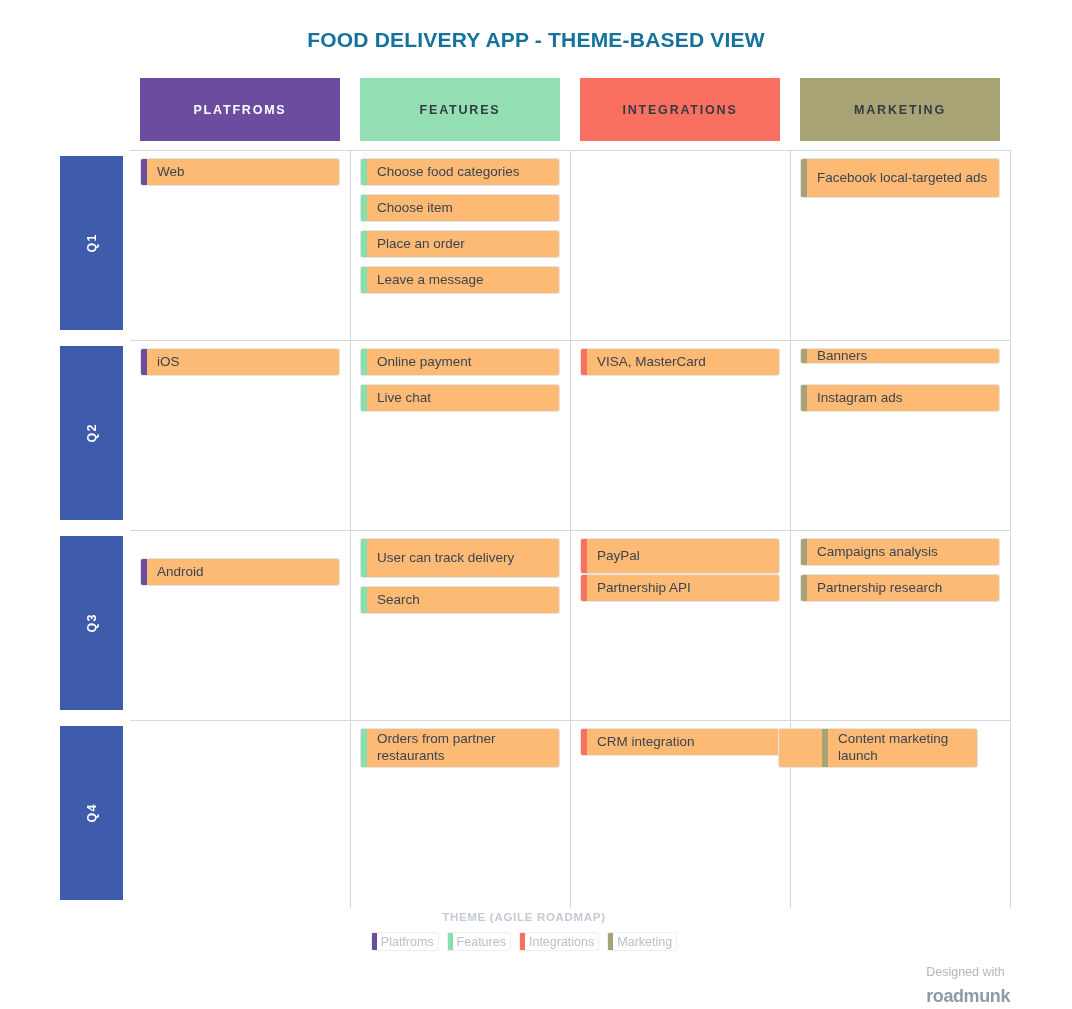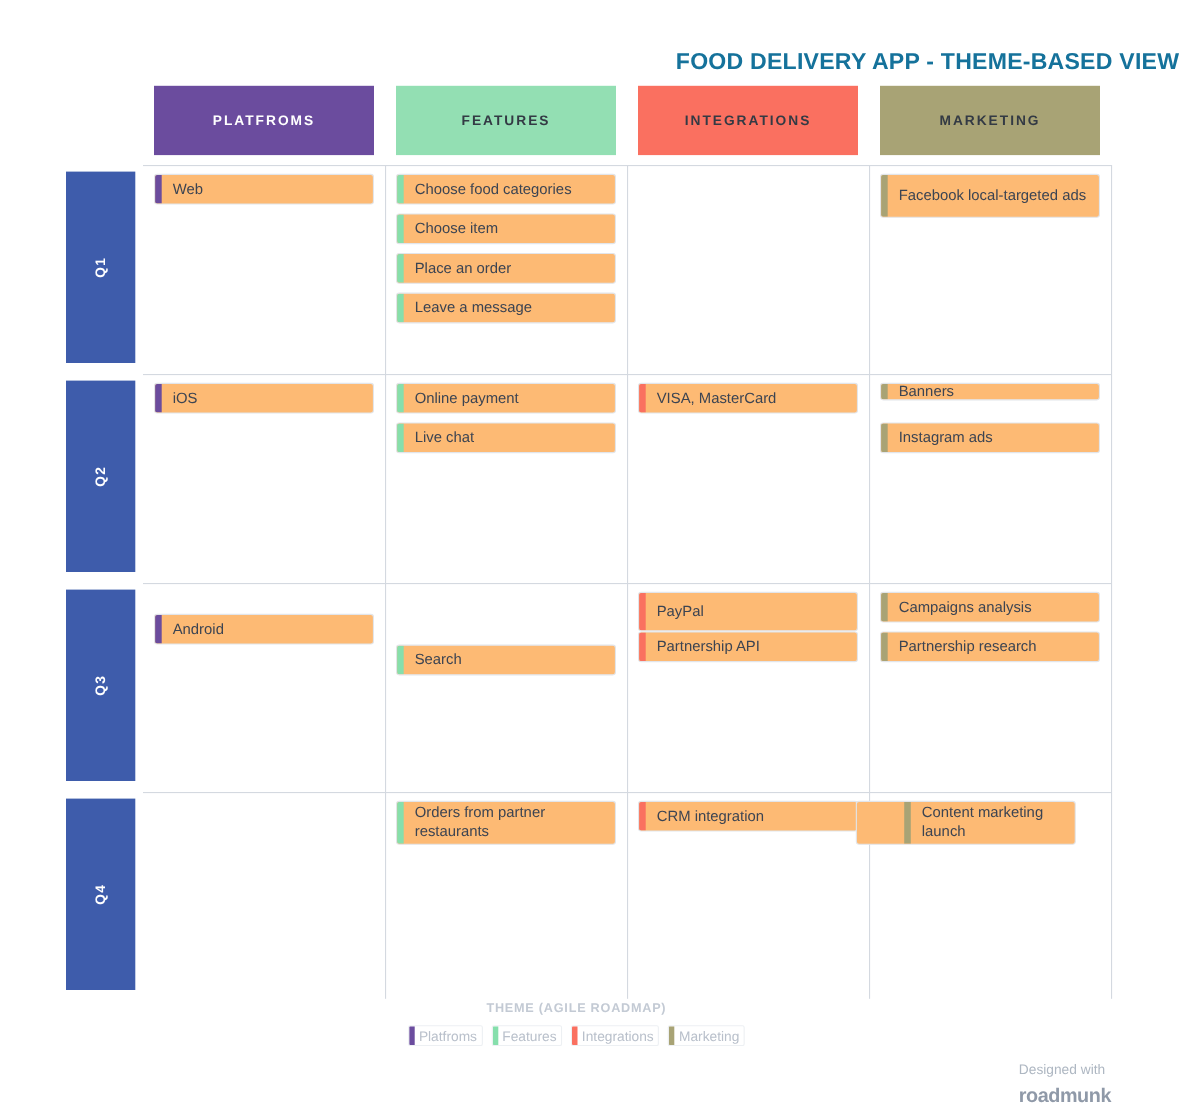--- a/index.html
+++ b/index.html
@@ -12,26 +12,25 @@
     overflow: hidden;
     position: relative;
   }
 
   
   .page-title {
     position: absolute;
     left: 0;
     top: 28px;
     width: 1072px;
-    text-align: right;
+    text-align: center;
     font-size: 21px;
     font-weight: bold;
     letter-spacing: 0.2px;
     color: #15729B;
-    margin-top: 17px;
   }
 
   
   .board {
     position: absolute;
     left: 60px;
     top: 78px;
     width: 950px;
     height: 830px;
   }
@@ -250,20 +249,24 @@
       <div class="bar" style="background: rgb(168, 163, 117);"></div>
       <div class="txt">Instagram ads</div>
     </div>
     <div class="quarter" style="top: 458px; height: 174px; background: rgb(62, 92, 171);">
       <span>Q3</span>
     </div>
     <div class="card" style="left: 80px; width: 200px; top: 480px; height: 28px;">
       <div class="bar" style="background: rgb(107, 76, 158);"></div>
       <div class="txt">Android</div>
     </div>
+    <div class="card" style="left: 300px; width: 200px; top: 460px; height: 40px;">
+      <div class="bar" style="background: rgb(134, 223, 172);"></div>
+      <div class="txt">User can track delivery</div>
+    </div>
     <div class="card" style="left: 300px; width: 200px; top: 508px; height: 28px;">
       <div class="bar" style="background: rgb(134, 223, 172);"></div>
       <div class="txt">Search</div>
     </div>
     <div class="card" style="left: 520px; width: 200px; top: 460px; height: 36px;">
       <div class="bar" style="background: rgb(250, 112, 96);"></div>
       <div class="txt">PayPal</div>
     </div>
     <div class="card" style="left: 520px; width: 200px; top: 496px; height: 28px;">
       <div class="bar" style="background: rgb(250, 112, 96);"></div>

